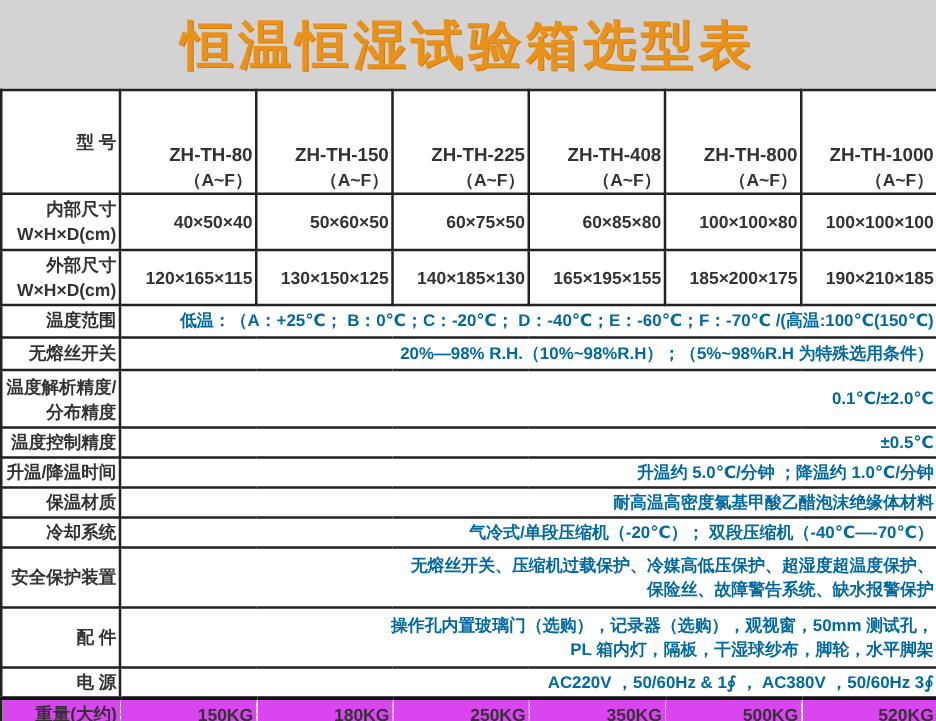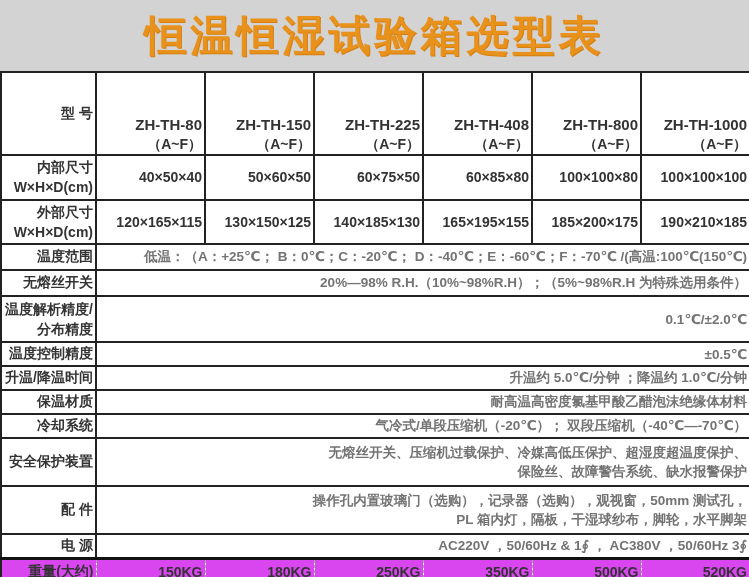--- a/index.html
+++ b/index.html
@@ -36,21 +36,21 @@
     border:2px solid #222222;
     text-align:right;
     vertical-align:middle;
     padding:1px 2px;
     overflow:hidden;
     font-weight:bold;
   }
   .multiline{white-space:pre-line;line-height:1.45;}
   td.lbl{font-size:14px;color:#333;}
   td.val{font-size:14px;color:#333;}
-  td.span-val{font-size:13.5px;color:#737373;}
+  td.span-val{font-size:13.5px;color:#0369a1;}
   .model-name{font-size:15px;line-height:1.4;margin-top:40px;}
   .model-grade{font-size:14px;line-height:1.3;}
   tr.h44{height:44px;}
   tr.h46{height:46px;}
   tr.h26{height:26px;}
   tr.h24{height:24px;}
   tr.h47{height:48px;}
   tr.weight-row td{
     background:#d946ef;
     border-top:3px solid #111;

